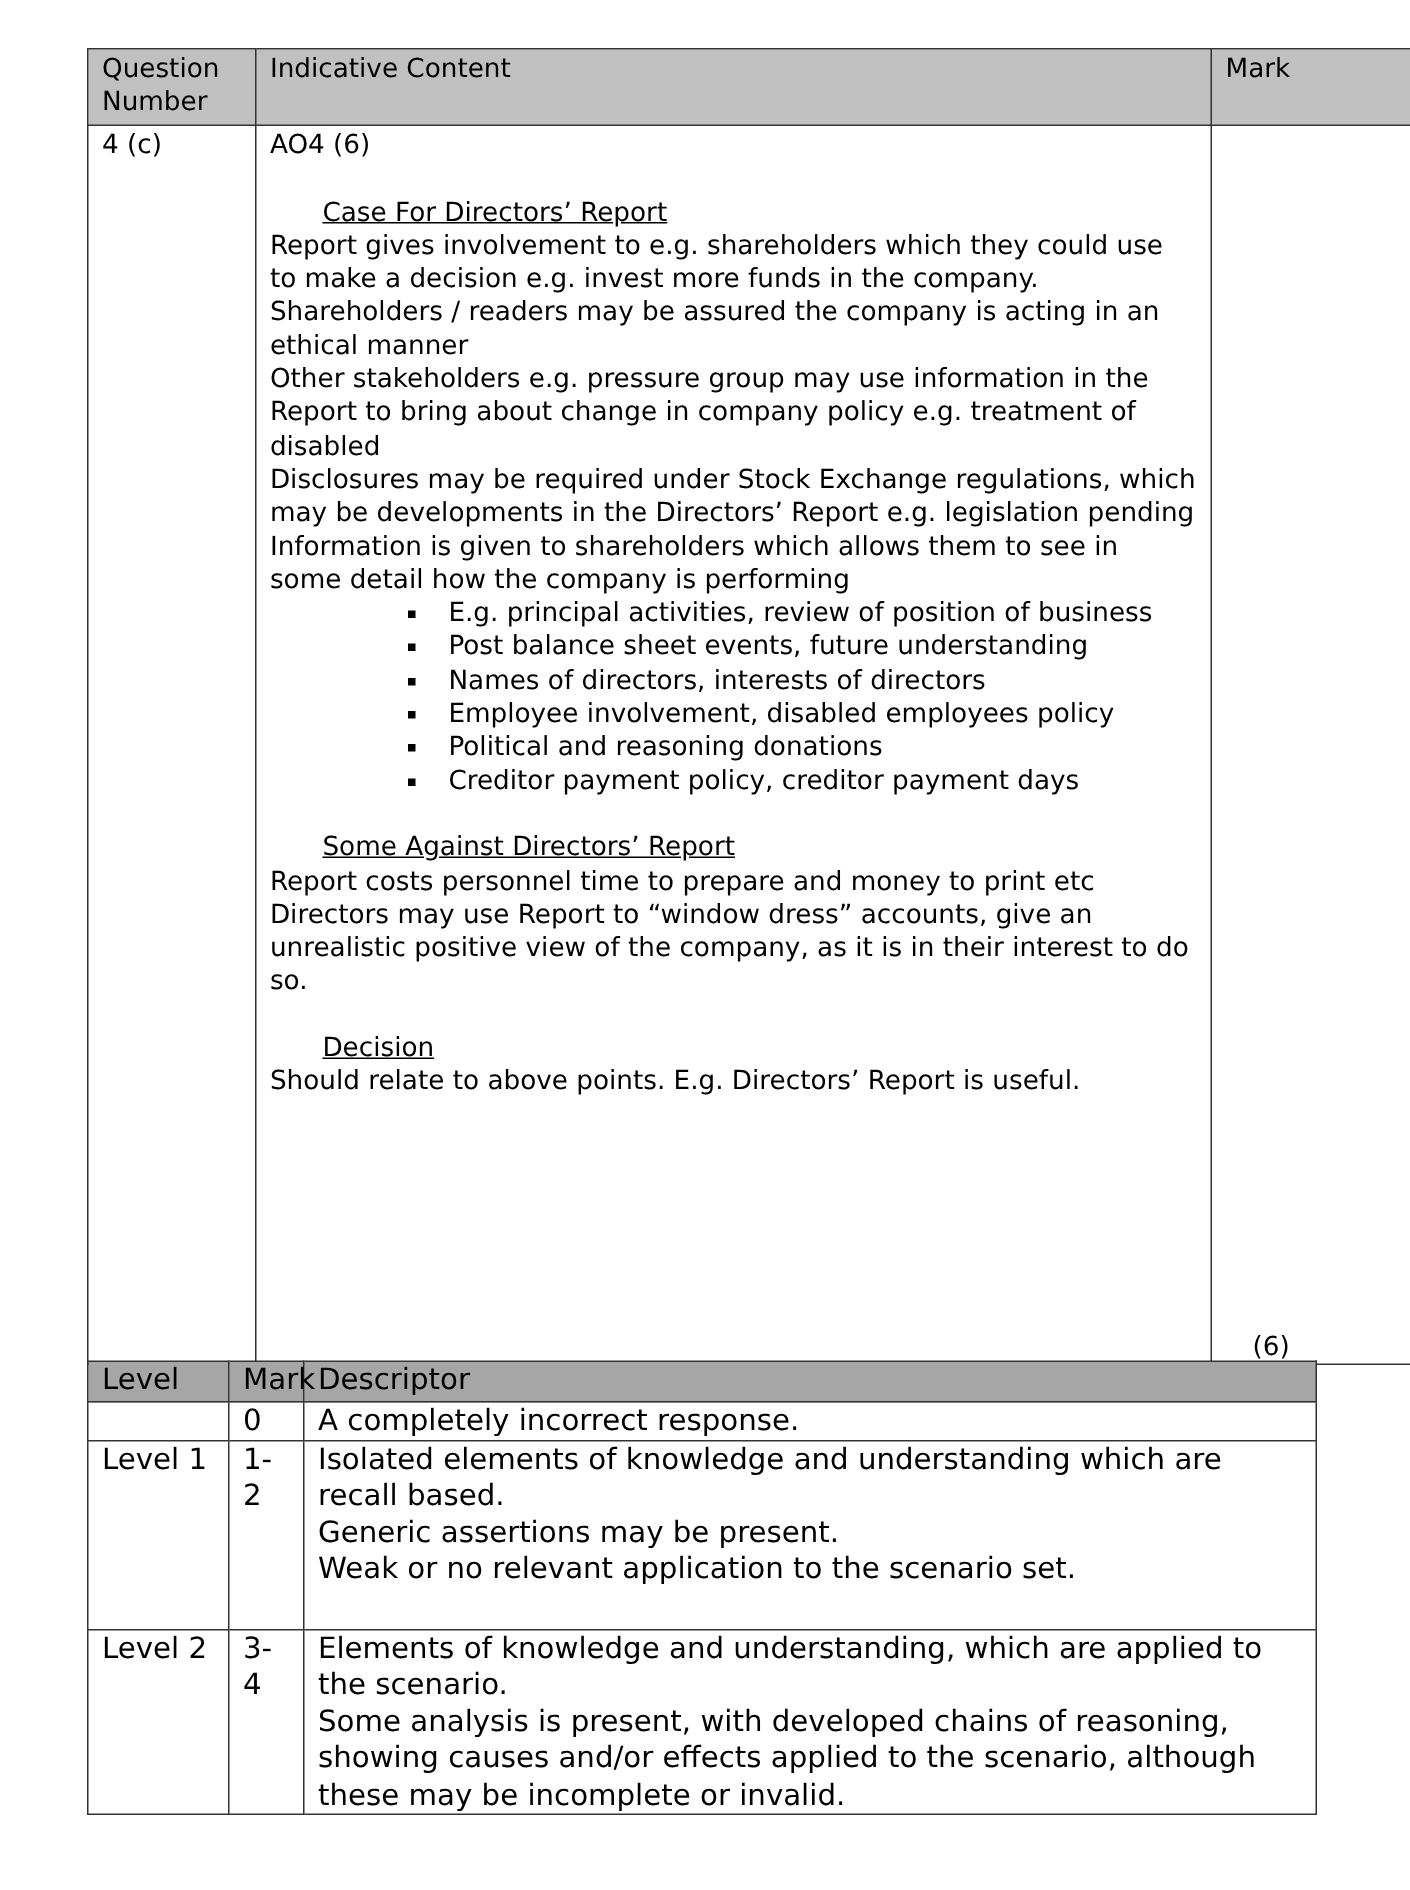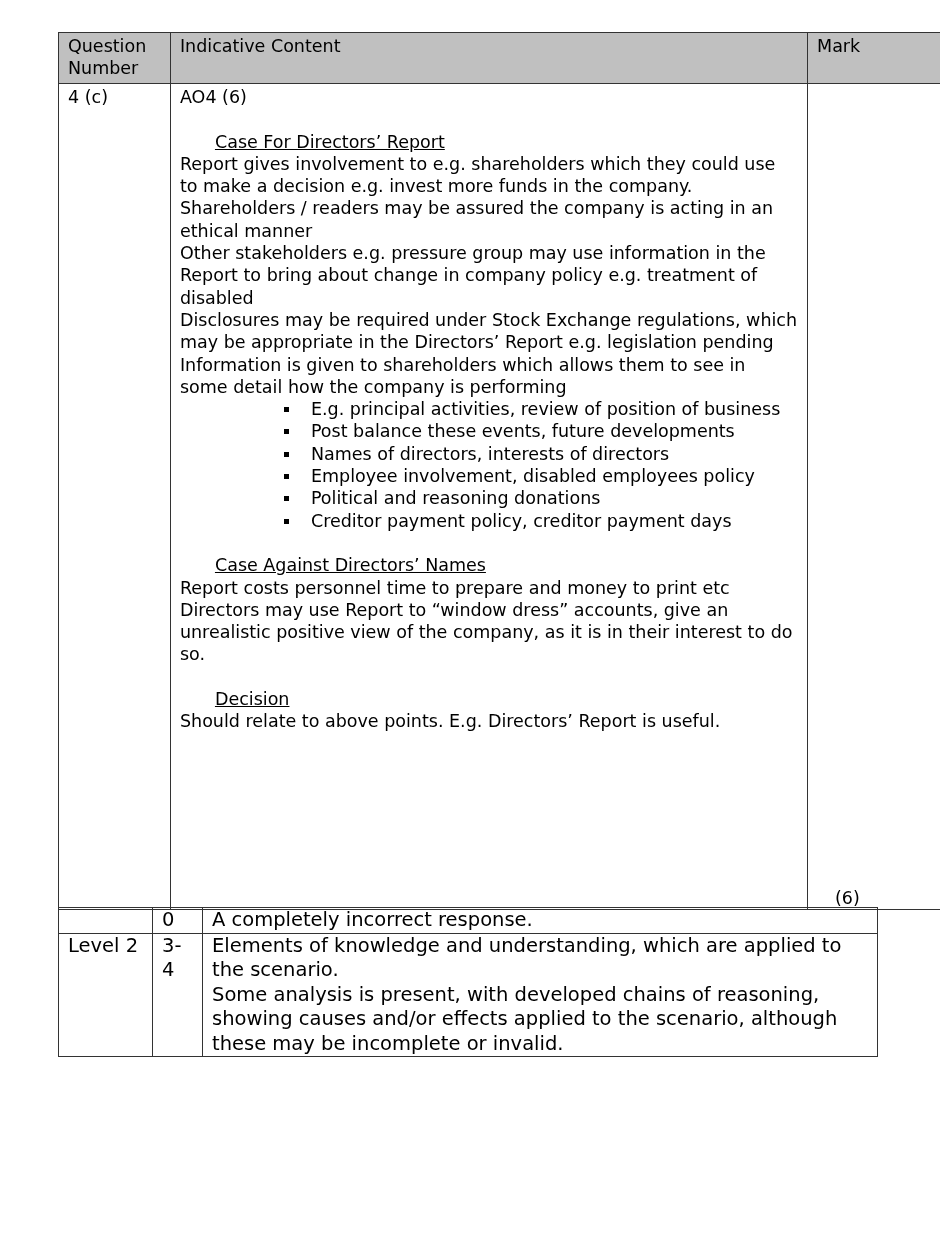--- a/index.html
+++ b/index.html
@@ -4,21 +4,21 @@
 <style>
   html, body { margin: 0; padding: 0; background: #ffffff; }
   body { width: 940px; height: 1260px; position: relative; overflow: hidden;
          font-family: "DejaVu Sans", sans-serif; color: #000; }
   .t1 { position: absolute; left: 58px; top: 32px; width: 912px; border-collapse: collapse; table-layout: fixed; }
   .t1 td { border: 1.5px solid #333; vertical-align: top; padding: 2px 9px; font-size: 17.5px; line-height: 22.3px; }
   .hdr td { background: #c0c0c0; height: 46px; }
   .c1 { width: 94px; } .c2 { width: 535px; } .c3 { width: 136px; }
   .u { text-decoration: underline; margin-left: 35px; }
   ul { list-style: none; margin: 0; padding: 0 0 0 119px; }
-  ul li { position: relative; margin-left: 12px; }
+  ul li { position: relative; }
   ul li::before { content: ""; position: absolute; left: -27px; top: 9px; width: 5px; height: 5px; background: #000; }
   .blank { height: 22.3px; }
   .markcell { position: relative; }
   .mark-bottom { position: absolute; bottom: 0; left: 27px; }
   .t2 { position: absolute; left: 58px; top: 907px; width: 820px; border-collapse: collapse; table-layout: fixed; }
   .t2 td { border: 1.5px solid #333; vertical-align: top; padding: 0 9px; font-size: 19.5px; line-height: 24.5px;
            font-family: "DejaVu Sans", sans-serif; }
   .t2 .hdr2 td { background: #a6a6a6; height: 26px; }
   .l1 { width: 94px; } .l2 { width: 50px; }
 </style>
@@ -39,57 +39,71 @@
   </tr>
   <tr style="height:826px">
     <td>4 (c)</td>
     <td>
       <div>AO4 (6)</div>
       <div class="blank"></div>
       <div class="u">Case For Directors’ Report</div>
       <div>Report gives involvement to e.g. shareholders which they could use to make a decision e.g. invest more funds in the company.</div>
       <div>Shareholders / readers  may be assured the company is acting in an ethical manner</div>
       <div>Other stakeholders e.g. pressure group  may use information in the Report to bring about change in company policy  e.g. treatment of disabled</div>
-      <div>Disclosures may be required under Stock Exchange regulations, which may be appropriate in the Directors’ Report  e.g. legislation pending</div>
+      <div>Disclosures may be required under Stock Exchange regulations, which may be developments in the Directors’ Report  e.g. legislation pending</div>
       <div>Information is given to shareholders which allows them to see in some detail how the company is performing</div>
       <ul>
         <li>E.g.  principal activities,  review of position of business</li>
-        <li>Post balance these events,  future developments</li>
+        <li>Post balance sheet events,  future understanding</li>
         <li>Names of directors, interests of directors</li>
         <li>Employee involvement,  disabled employees policy</li>
         <li>Political  and reasoning donations</li>
         <li>Creditor payment policy,  creditor payment days</li>
       </ul>
       <div class="blank"></div>
-      <div class="u">Case Against Directors’ Names</div>
+      <div class="u">Some Against Directors’ Report</div>
       <div>Report costs  personnel time  to prepare and money to print etc</div>
       <div>Directors may use Report to “window dress” accounts, give an unrealistic positive view of the company, as it is in their interest to do so.</div>
       <div class="blank"></div>
       <div class="u">Decision</div>
       <div>Should relate to above points.  E.g. Directors’ Report is useful.</div>
     </td>
     <td class="markcell">
       <span class="mark-bottom">(6)</span>
     </td>
   </tr>
 </tbody>
   </table>
 
 <table class="t2">
   <colgroup>
       <col class="l1">
       <col class="l2">
       <col>
     </colgroup>
   <tbody>
+      <tr class="hdr2">
+    <td>Level</td>
+    <td>Mark</td>
+    <td>Descriptor</td>
+  </tr>
   <tr>
     <td></td>
     <td>0</td>
     <td>
       <div>A completely incorrect response.</div>
+    </td>
+  </tr>
+  <tr style="height:126px">
+    <td>Level 1</td>
+    <td>1-2</td>
+    <td>
+      <div>Isolated elements of knowledge and understanding which are recall based.</div>
+      <div>Generic assertions may be present.</div>
+      <div>Weak or no relevant application to the scenario set.</div>
     </td>
   </tr>
   <tr>
     <td>Level 2</td>
     <td>3-4</td>
     <td>
       <div>Elements of knowledge and understanding, which are applied to the scenario.</div>
       <div>Some analysis is present, with developed chains of reasoning, showing causes and/or effects applied to the scenario, although these may be incomplete or invalid.</div>
     </td>
   </tr>

